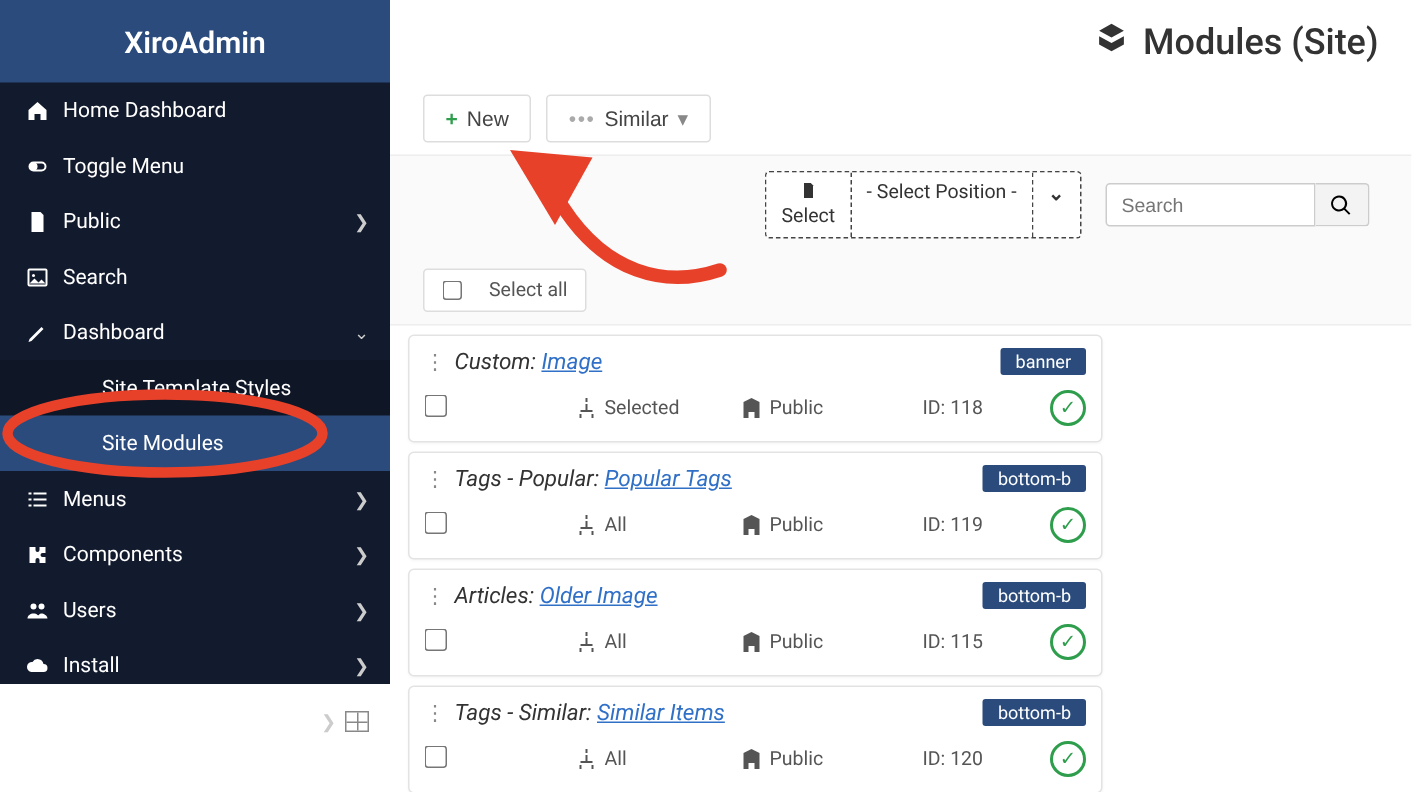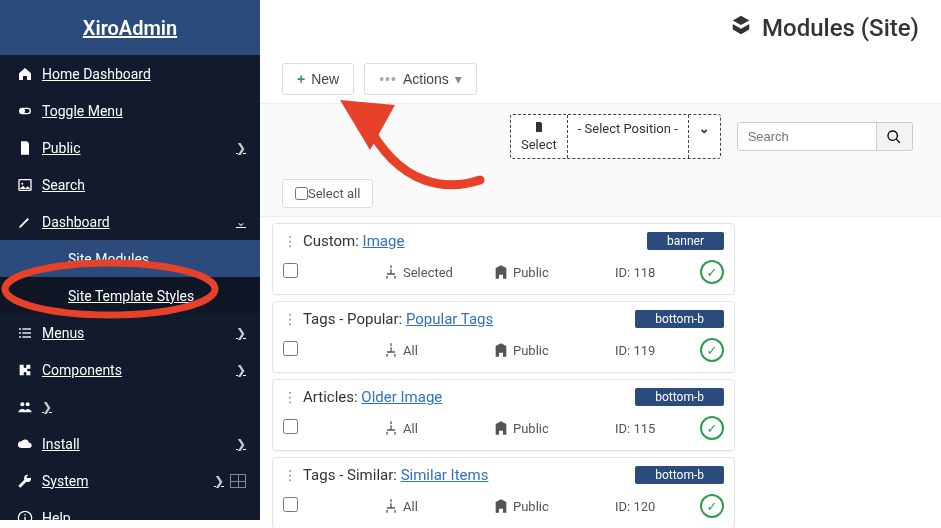--- a/index.html
+++ b/index.html
@@ -1,19 +1,19 @@
 <!DOCTYPE html>
 <html><head>
 <meta charset="utf-8">
 <style>
 * { box-sizing: border-box; margin: 0; padding: 0; }
 body { font-family: -apple-system, BlinkMacSystemFont, "Segoe UI", Roboto, sans-serif; font-size: 14px; color: #333; background: #fff; width: 941px; height: 528px; overflow: hidden; position: relative; }
 
 
-.sidebar { position: absolute; left: 0; top: 0; width: 260px; height: 520px; background: #121a2d; color: #fff; text-decoration: underline; }
+.sidebar { position: absolute; left: 0; top: 0; width: 260px; height: 456px; background: #121a2d; color: #fff; }
 .sidebar-header { background: #2a4b7c; height: 55px; display: flex; align-items: center; justify-content: center; font-size: 20px; font-weight: 600; }
 .sidebar-item { display: flex; align-items: center; padding: 0 14px; height: 37px; cursor: pointer; >font-size: 14px; }
 .sidebar-item .icon { width: 22px; display: inline-flex; justify-content: center; align-items: center; margin-right: 6px; }
 .sidebar-item .label { flex: 1; }
 .sidebar-item .chev { font-size: 12px; color: #ccc; }
 .sidebar-item .chev-down { font-size: 12px; color: #ccc; }
 .sidebar-item.sub { padding-left: 40px; background: #0f1626; }
 .sidebar-item.sub.active { background: #2a4b7c; }
 .sidebar-item .grid-icon { margin-left: 6px; border: 1px solid #888; width: 16px; height: 14px; display: inline-block; position: relative; }
 .sidebar-item .grid-icon::before, .sidebar-item .grid-icon::after { content: ""; position: absolute; background: #888; }
@@ -33,31 +33,31 @@
 
 
 .filter-band { background: #fafafa; border-top: 1px solid #eee; border-bottom: 1px solid #eee; padding: 10px 22px 8px 22px; }
 .filter-row { display: flex; align-items: center; gap: 8px; justify-content: flex-start; }
 .select-group { display: flex; border: 1px dashed #444; border-radius: 3px; overflow: hidden; margin-left: 228px; }
 .select-group .seg { padding: 6px 10px; display: flex; align-items: center; gap: 4px; border-right: 1px dashed #444; background: #fff; font-size: 13px; flex-direction: column; }
 .select-group .seg:last-child { border-right: none; }
 .search-wrap { display: flex; margin-left: 8px; }
 .search-input { border: 1px solid #ccc; border-radius: 3px 0 0 3px; padding: 6px 10px; width: 140px; font-size: 13px; outline: none; }
 .search-btn { border: 1px solid #ccc; border-left: none; background: #f3f3f3; width: 36px; border-radius: 0 3px 3px 0; display: flex; align-items: center; justify-content: center; cursor: pointer; }
-.select-all-wrap { margin-top: 20px; display: inline-flex; align-items: center; gap: 0; border: 1px solid #ddd; border-radius: 3px; background: #fff; padding: 6px 12px; font-size: 13px; color: #555; }
+.select-all-wrap { margin-top: 20px; display: inline-flex; align-items: center; gap: 18px; border: 1px solid #ddd; border-radius: 3px; background: #fff; padding: 6px 12px; font-size: 13px; color: #555; }
 
 
 .cards { padding: 0 6px 0 6px; }
 .card { border: 1px solid #e3e3e3; border-radius: 4px; margin: 6px 0; background: #fff; box-shadow: 0 1px 2px rgba(0,0,0,0.04); margin-left:6px; margin-right: 200px;}
 .card-head { display: flex; align-items: center; padding: 8px 10px 4px 10px; }
 .drag { color: #888; font-size: 14px; margin-right: 6px; cursor: grab; }
-.card-title { font-size: 15px; flex: 1; }
+.card-title { font-size: 15px; flex: 1; font-style: italic; }
 .card-title .kind { color: #333; }
 .card-title .link { color: #3070c7; }
-.badge { background: #2a4b7c; color: #fff; font-size: 12px; padding: 2px 20px; border-radius: 2px; }
+.badge { background: #2a4b7c; color: #fff; font-size: 12px; padding: 2px 10px; border-radius: 2px; }
 .card-body { display: flex; align-items: center; padding: 6px 10px 10px 10px; gap: 20px; }
 .card-body .cb { width: 20px; }
 .card-body input[type=checkbox] { width: 15px; height: 15px; }
 .meta { display: flex; align-items: flex-end; gap: 4px; color: #555; font-size: 13px; }
 .meta.sel { margin-left: 60px; width: 80px;}
 .meta.pub { margin-left: 10px; width: 70px;}
 .meta.id  { margin-left: 32px; width: 60px;}
 .status-ok { width: 24px; height: 24px; border: 2px solid #2e9e4c; border-radius: 50%; display: flex; align-items: center; justify-content: center; color: #2e9e4c; font-size: 13px; margin-left: auto; }
 
 
@@ -112,27 +112,27 @@
       </div>
       <div class="sidebar-item">
         <span class="icon">
           <svg class="icon-svg" viewBox="0 0 24 24">
             <path d="M3 21l3-1 12-12-2-2L4 18z"></path>
           </svg>
         </span>
         <span class="label">Dashboard</span>
         <span class="chev-down">⌄</span>
       </div>
+      <div class="sidebar-item sub">
+        <span class="icon"></span>
+        <span class="label">Site Template Styles</span>
+      </div>
       <div class="sidebar-item sub active">
         <span class="icon"></span>
         <span class="label">Site Modules</span>
-      </div>
-      <div class="sidebar-item sub">
-        <span class="icon"></span>
-        <span class="label">Site Template Styles</span>
       </div>
       <div class="sidebar-item">
         <span class="icon">
           <svg class="icon-svg" viewBox="0 0 24 24">
             <rect x="3" y="5" width="3" height="2"></rect>
             <rect x="8" y="5" width="13" height="2"></rect>
             <rect x="3" y="11" width="3" height="2"></rect>
             <rect x="8" y="11" width="13" height="2"></rect>
             <rect x="3" y="17" width="3" height="2"></rect>
             <rect x="8" y="17" width="13" height="2"></rect>
@@ -151,20 +151,21 @@
         <span class="chev">❯</span>
       </div>
       <div class="sidebar-item">
         <span class="icon">
           <svg class="icon-svg" viewBox="0 0 24 24">
             <circle cx="8" cy="8" r="3"></circle>
             <circle cx="16" cy="8" r="3"></circle>
             <path d="M2 20c0-3 3-5 6-5s6 2 6 5M12 20c0-3 2-5 4-5s6 2 6 5"></path>
           </svg>
         </span>
+        <span class="label">Users</span>
         <span class="chev">❯</span>
       </div>
       <div class="sidebar-item">
         <span class="icon">
           <svg class="icon-svg" viewBox="0 0 24 24">
             <path d="M6 18a5 5 0 0 1 1-10 6 6 0 0 1 11 2 4 4 0 0 1 0 8z"></path>
           </svg>
         </span>
         <span class="label">Install</span>
         <span class="chev">❯</span>
@@ -202,21 +203,21 @@
     <span>Modules (Site)</span>
   </div>
 
   <div class="toolbar">
     <button class="btn">
       <span class="plus">+</span>
       <span>New</span>
     </button>
     <button class="btn">
       <span class="dots">•••</span>
-      <span>Actions</span>
+      <span>Similar</span>
       <span style="color:#888">▾</span>
     </button>
   </div>
 
   <div class="filter-band">
     <div class="filter-row">
       <div class="select-group">
         <div class="seg">
           <svg class="icon-svg" viewBox="0 0 24 24" style="width:12px;height:12px">
               <path d="M6 2h9l3 3v17H6z"></path>

